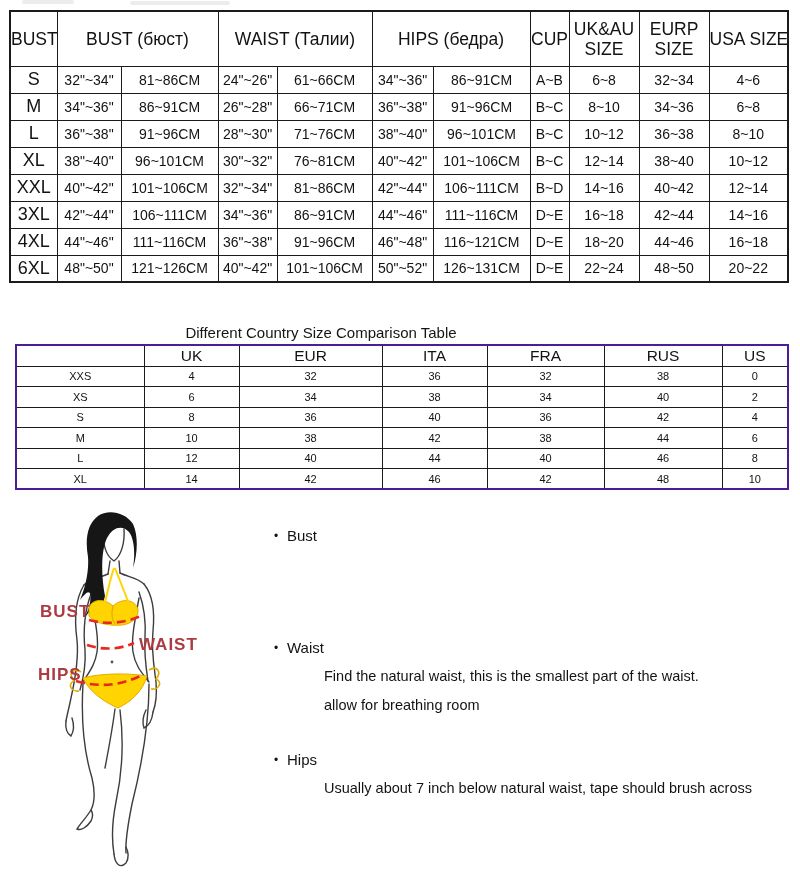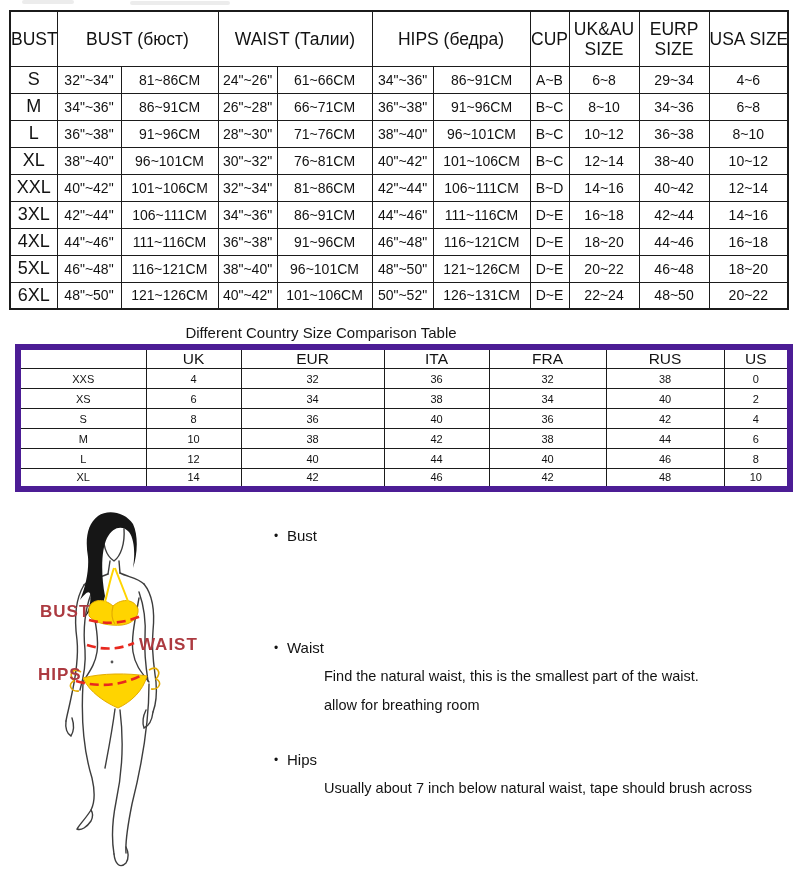--- a/index.html
+++ b/index.html
@@ -20,21 +20,21 @@
   }
   .sizechart { border:2px solid #1b1b1b; }
   .sizechart th { font-weight:normal; font-size:17.5px; height:55px; line-height:1.15; }
   .sizechart td { font-size:14px; height:27px; white-space:nowrap; }
   .sizechart td.size-col { font-size:18px; }
 
   
   .comp-title { position:absolute; left:0; top:324px; width:642px; text-align:center;
     font-size:15px; color:#151515; }
   .comptable { position:absolute; left:15px; top:344px; width:772px; height:146px; }
-  .comptable { border:6px solid #4c1d95; }
+  .comptable { border:2px solid #4c1d95; }
   .comptable th, .comptable td {
     border:1.5px solid #1b1b1b; text-align:center; vertical-align:middle; padding:0;
     white-space:nowrap;
   }
   .comptable th { font-weight:normal; font-size:15.5px; height:21px; }
   .comptable td { font-size:11px; height:20px; }
 
   
   .figure-wrap { position:absolute; left:25px; top:512px; width:200px; height:365px; }
   .fig-label { position:absolute; font-size:17px; font-weight:bold; letter-spacing:1px;
@@ -90,21 +90,21 @@
         <tr>
           <td class="size-col">S</td>
           <td>32"~34"</td>
           <td>81~86CM</td>
           <td>24"~26"</td>
           <td>61~66CM</td>
           <td>34"~36"</td>
           <td>86~91CM</td>
           <td>A~B</td>
           <td>6~8</td>
-          <td>29~34</td>
+          <td>32~34</td>
           <td>4~6</td>
         </tr>
         <tr>
           <td class="size-col">M</td>
           <td>34"~36"</td>
           <td>86~91CM</td>
           <td>26"~28"</td>
           <td>66~71CM</td>
           <td>36"~38"</td>
           <td>91~96CM</td>
@@ -170,33 +170,20 @@
           <td>44"~46"</td>
           <td>111~116CM</td>
           <td>36"~38"</td>
           <td>91~96CM</td>
           <td>46"~48"</td>
           <td>116~121CM</td>
           <td>D~E</td>
           <td>18~20</td>
           <td>44~46</td>
           <td>16~18</td>
-        </tr>
-        <tr>
-          <td class="size-col">5XL</td>
-          <td>46"~48"</td>
-          <td>116~121CM</td>
-          <td>38"~40"</td>
-          <td>96~101CM</td>
-          <td>48"~50"</td>
-          <td>121~126CM</td>
-          <td>D~E</td>
-          <td>20~22</td>
-          <td>46~48</td>
-          <td>18~20</td>
         </tr>
         <tr>
           <td class="size-col">6XL</td>
           <td>48"~50"</td>
           <td>121~126CM</td>
           <td>40"~42"</td>
           <td>101~106CM</td>
           <td>50"~52"</td>
           <td>126~131CM</td>
           <td>D~E</td>

